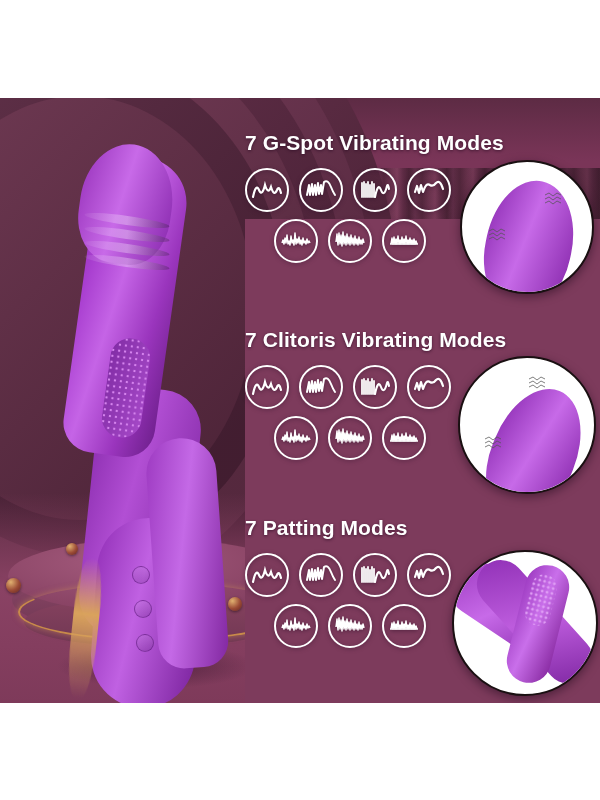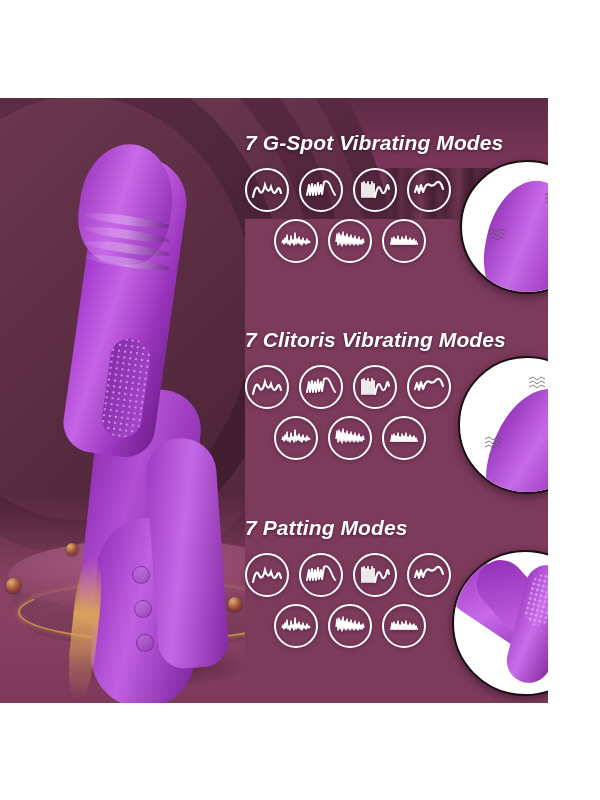--- a/index.html
+++ b/index.html
@@ -1,22 +1,22 @@
 <!DOCTYPE html>
 <html><head>
 <meta charset="utf-8">
 <style>
   html,body{margin:0;padding:0;background:#ffffff;}
   body{width:600px;height:800px;overflow:hidden;font-family:"Liberation Sans",sans-serif;}
 
   #stage{position:relative;width:600px;height:800px;background:#ffffff;}
 
   
-  #scene{position:absolute;left:0;top:98px;width:548px;height:605px;overflow:hidden;
-         background:#ec4899;font-style:italic;}
+  #scene{position:absolute;left:0;top:98px;width:600px;height:605px;overflow:hidden;
+         background:#ec4899;}
 
   
   .curtain{position:absolute;right:0;top:0;width:330px;height:605px;
      background:
        repeating-linear-gradient(90deg,
          #54283d 0px, #6d3550 7px, #7d3e5c 13px, #5e2c45 19px, #4a2336 25px, #63304a 31px, #54283d 38px);
      opacity:.98;}
   .curtain-shade{position:absolute;right:0;top:0;width:330px;height:605px;
      background:linear-gradient(90deg, rgba(40,18,30,.55), rgba(40,18,30,0) 30%, rgba(40,18,30,.35));}
   .curtain-top{position:absolute;right:0;top:0;width:330px;height:70px;

